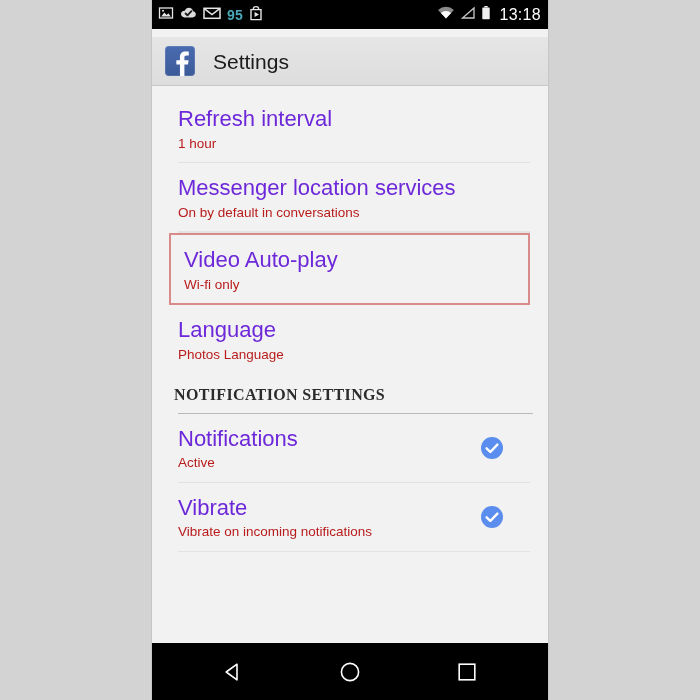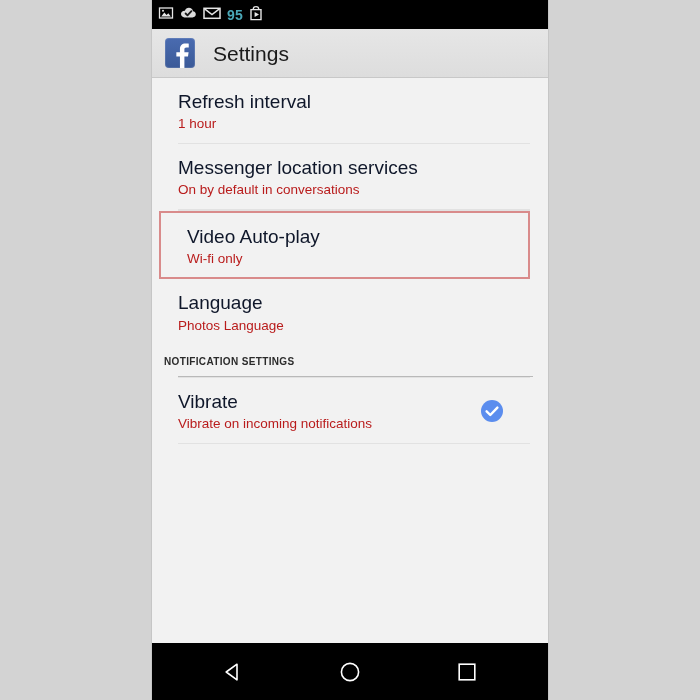--- a/index.html
+++ b/index.html
@@ -10,20 +10,21 @@
     overflow:hidden;
   }
   #stage{position:relative;width:700px;height:700px;}
 
   
   #phone{
     position:absolute;left:152px;top:0;width:396px;height:700px;
     background:#f2f2f2;
     display:flex;flex-direction:column;
     box-shadow:0 0 0 1px rgba(0,0,0,.06);
+    gap:8px;
   }
 
   
   .statusbar{
     height:29px;background:#000;color:#e8e8e8;
     display:flex;align-items:center;
     padding:0 7px 0 6px;flex:0 0 auto;
   }
   .sb-left{display:flex;align-items:center;gap:6px;}
   .sb-right{display:flex;align-items:center;gap:5px;margin-left:auto;}
@@ -59,46 +60,48 @@
   
   .list{
     flex:1 1 auto;background:#f2f2f2;overflow:hidden;position:relative;
   }
   .row{
     position:relative;
     padding:13px 0 11px 26px;
     background:#f2f2f2;
   }
   .row .title{
-    font-size:19px;color:#0f172a;line-height:1.12;font-weight:400;
+    font-size:22px;color:#6d28d9;line-height:1.12;font-weight:400;
   }
   .row .sub{
     font-size:13.5px;color:#b91c1c;margin-top:4px;line-height:1.15;
   }
   .row .check{
     position:absolute;right:44px;top:50%;transform:translateY(-50%);
     width:24px;height:24px;
   }
   .divider{
     height:1px;margin:0 18px 0 26px;
     background:#e2e2e2;
   }
   .section-head{
-    padding:12px 0 9px 12px;
-    font-size:10px;font-weight:700;color:#2b2b2b;
+    padding:12px 0 9px 22px;
+    font-size:16px;font-weight:700;color:#2b2b2b;
     letter-spacing:.35px;
+    font-family:Liberation Serif, serif;
   }
   .divider-strong{
     height:1px;margin:0 15px 0 26px;background:#b9b9b9;
   }
 
   
   .row.highlight{
     border:2px solid #d98b8b;
-    margin:0 18px 0 7px;
+    margin:0 18px 0 17px;
+    padding-left:13px;
     background:#f2f2f2;
   }
 
   
   .navbar{
     height:57px;flex:0 0 auto;background:#000;
     display:flex;align-items:center;justify-content:space-around;
     padding:0 22px;
   }
   .navbtn{width:48px;height:40px;display:flex;align-items:center;justify-content:center;}
@@ -132,20 +135,40 @@
         </span>
         <span class="sb-count">95</span>
         <span class="sb-ico">
           <svg width="14" height="16" viewBox="0 0 14 16">
             <path d="M2 4.6 h10 v10 H2 z" fill="none" stroke="#e6e6e6" stroke-width="1.4"></path>
             <path d="M4.2 4.4 a2.8 2.8 0 0 1 5.6 0" fill="none" stroke="#e6e6e6" stroke-width="1.3"></path>
             <path d="M5.6 7.1 L10 9.6 L5.6 12.1 Z" fill="#e6e6e6"></path>
           </svg>
         </span>
       </div>
+      <div class="sb-right">
+        <span class="sb-ico">
+          <svg width="18" height="14" viewBox="0 0 18 14">
+            <path d="M9 12.6 L1.1 3.9 a11.6 11.6 0 0 1 15.8 0 Z" fill="#8b8b8b"></path>
+            <path d="M9 12.6 L3.9 6.9 a8 8 0 0 1 10.2 0 Z" fill="#ffffff"></path>
+          </svg>
+        </span>
+        <span class="sb-ico">
+          <svg width="16" height="14" viewBox="0 0 16 14">
+            <path d="M14 2 L14 12 L2.5 12 Z" fill="none" stroke="#c9c9c9" stroke-width="1.3"></path>
+          </svg>
+        </span>
+        <span class="sb-ico">
+          <svg width="10" height="16" viewBox="0 0 10 16">
+            <rect x="3.3" y="1" width="3.4" height="1.4" fill="#f0f0f0"></rect>
+            <rect x="1.3" y="2.4" width="7.4" height="11.8" rx="0.6" fill="#f0f0f0"></rect>
+          </svg>
+        </span>
+        <span class="sb-clock">13:18</span>
+      </div>
     </div>
 
     <div class="appbar">
       <span class="fb-logo">
         <svg width="30" height="30" viewBox="0 0 30 30">
           <path d="M19.4 30 V18.6 h3.6 l.6 -4.3 h-4.2 v-2.7 c0 -1.2 .35 -2.1 2.1 -2.1 h2.25 V5.7 c-.4 -.05 -1.75 -.17 -3.3 -.17 -3.3 0 -5.5 2 -5.5 5.65 v3.12 h-3.6 v4.3 h3.6 V30 z" fill="#ffffff"></path>
         </svg>
       </span>
       <span class="appbar-title">Settings</span>
     </div>
@@ -172,20 +195,30 @@
       </div>
 
       <div class="row">
         <div class="title">Language</div>
         <div class="sub">Photos Language</div>
       </div>
 
       <div class="section-head">NOTIFICATION SETTINGS</div>
       <div class="divider-strong"></div>
 
+      <div class="row">
+        <div class="title">Notifications</div>
+        <div class="sub">Active</div>
+        <span class="check">
+          <svg width="24" height="24" viewBox="0 0 24 24">
+            <circle cx="12" cy="12" r="11" fill="#5b8dee"></circle>
+            <path d="M6.6 12.3 L10.3 16 L17.4 8.6" fill="none" stroke="#ffffff" stroke-width="2.4" stroke-linecap="round" stroke-linejoin="round"></path>
+          </svg>
+        </span>
+      </div>
       <div class="divider"></div>
 
       <div class="row">
         <div class="title">Vibrate</div>
         <div class="sub">Vibrate on incoming notifications</div>
         <span class="check">
           <svg width="24" height="24" viewBox="0 0 24 24">
             <circle cx="12" cy="12" r="11" fill="#5b8dee"></circle>
             <path d="M6.6 12.3 L10.3 16 L17.4 8.6" fill="none" stroke="#ffffff" stroke-width="2.4" stroke-linecap="round" stroke-linejoin="round"></path>
           </svg>

